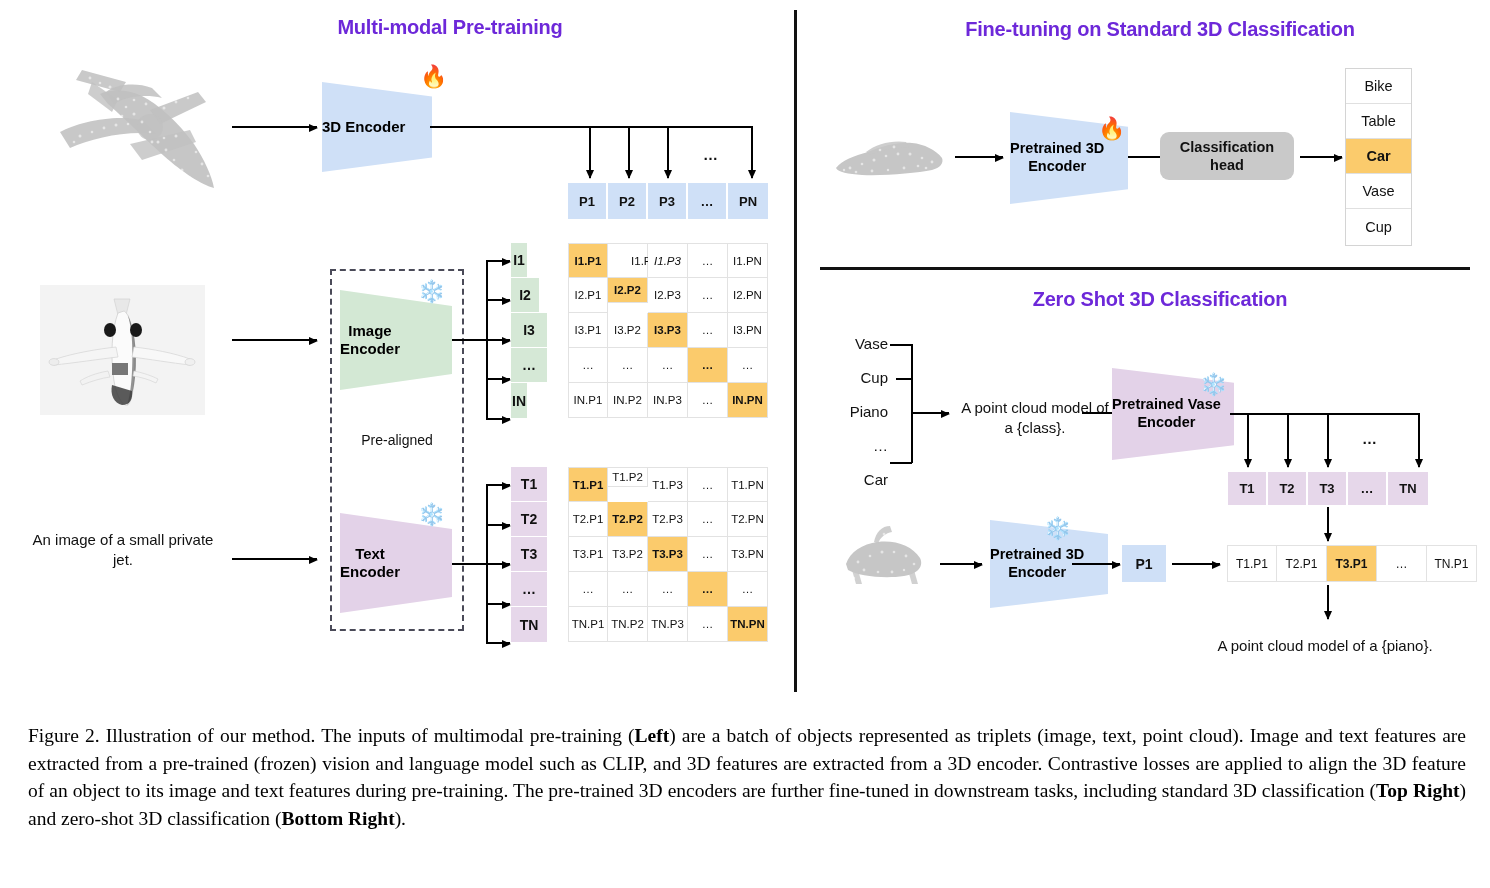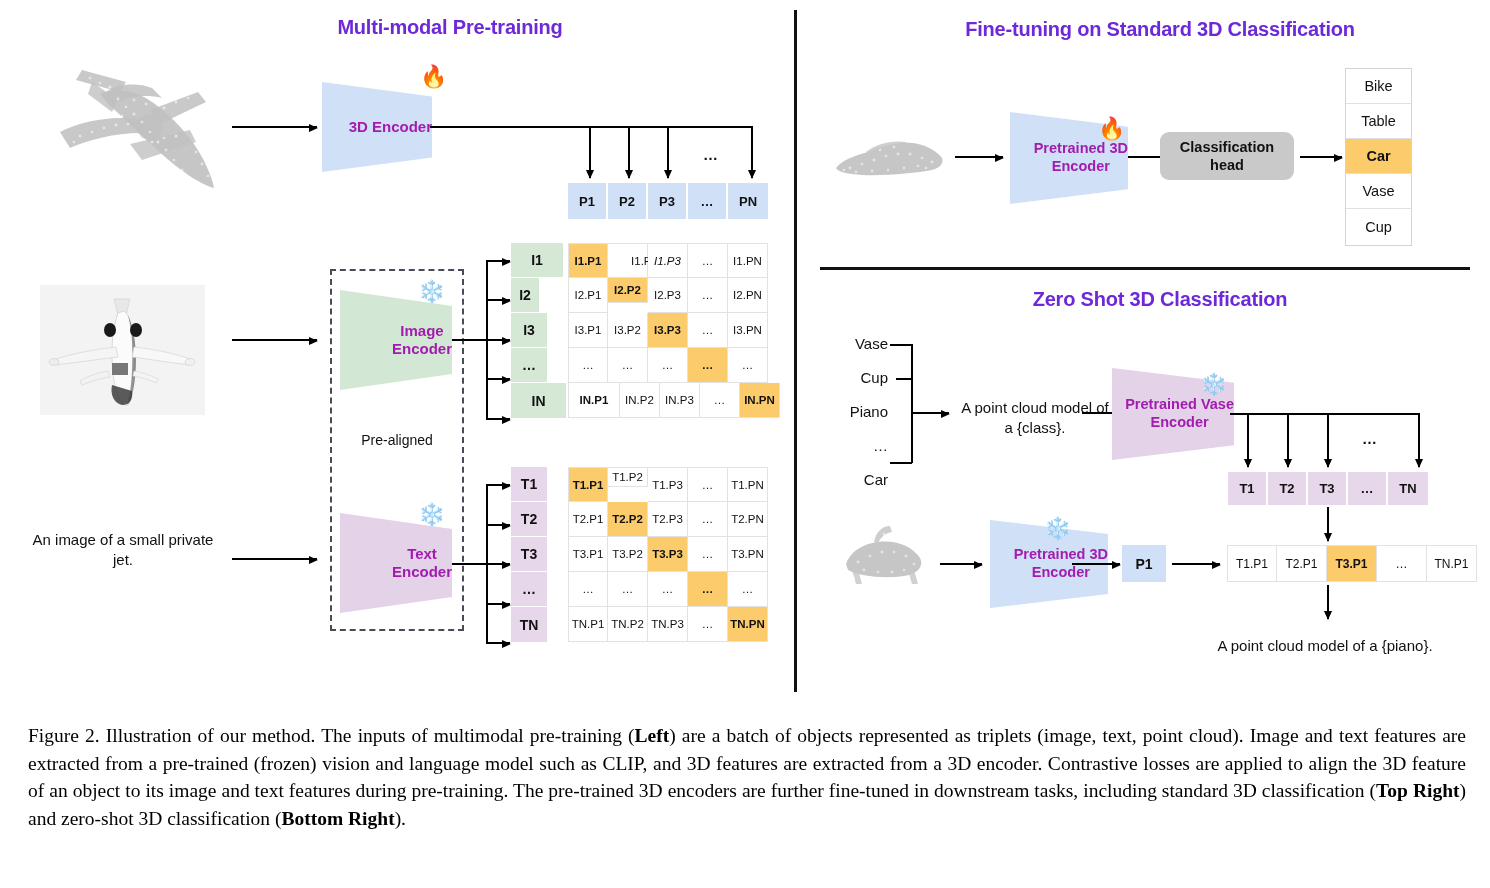--- a/index.html
+++ b/index.html
@@ -18,22 +18,22 @@
     font-weight:bold; font-size:20px; text-align:center;
     letter-spacing:-0.2px; color:#6d28d9;
   }
 
   
   .v-divider { background:#111; }
   .h-divider { background:#111; }
 
   
   .encoder {
-    display:flex; align-items:center; justify-content:flex-end;
-    text-align:center; font-weight:bold; color:#a21caf;
+    display:flex; align-items:center; justify-content:flex-start;
+    text-align:center; font-weight:bold; color:#000000;
     line-height:1.22;
   }
   .enc-blue   { background:#cfe0f7; }
   .enc-green  { background:#d3e8d4; }
   .enc-purple { background:#e3d2e8; }
   .clip-right { -webkit-clip-path: polygon(0% 0%, 100% 16%, 100% 84%, 0% 100%); clip-path: polygon(0% 0%, 100% 16%, 100% 84%, 0% 100%); }
 
   
   .cellrow { display:flex; }
   .cell {
@@ -254,25 +254,25 @@
 
 <div class="line-h" style="left:452px; top:563px; width:35px;"></div>
 <div class="line-v" style="left:486px; top:484px; height:158px;"></div>
 <div class="arrow-h" style="left:486px; top:484px; width:24px;"></div>
 <div class="arrow-h" style="left:486px; top:524px; width:24px;"></div>
 <div class="arrow-h" style="left:486px; top:563px; width:24px;"></div>
 <div class="arrow-h" style="left:486px; top:603px; width:24px;"></div>
 <div class="arrow-h" style="left:486px; top:642px; width:24px;"></div>
 
 <div class="abs labelstack" style="left:511px; top:243px;">
-  <div class="lbl cell-green" style="width:52px;height:35px;">I1</div>
+  <div class="lbl cell-green" style="width:16px;height:35px;">I1</div>
   <div class="lbl cell-green" style="width:28px;height:35px;">I2</div>
   <div class="lbl cell-green" style="width:36px;height:35px;">I3</div>
   <div class="lbl cell-green" style="width:36px;height:35px;">…</div>
-  <div class="lbl cell-green" style="width:55px;height:35px;border-bottom:none;">IN</div>
+  <div class="lbl cell-green" style="width:16px;height:35px;border-bottom:none;">IN</div>
 </div>
 
 <div class="abs labelstack" style="left:511px; top:467px;">
   <div class="lbl cell-purple" style="width:36px;height:35px;">T1</div>
   <div class="lbl cell-purple" style="width:36px;height:35px;">T2</div>
   <div class="lbl cell-purple" style="width:36px;height:35px;">T3</div>
   <div class="lbl cell-purple" style="width:36px;height:35px;">…</div>
   <div class="lbl cell-purple" style="width:36px;height:35px;border-bottom:none;">TN</div>
 </div>
 
@@ -299,21 +299,21 @@
       <div class="mcell" style="width: 40px; height: 35px;">I3.PN</div>
     </div>
     <div class="mrow">
       <div class="mcell" style="width: 40px; height: 35px;">…</div>
       <div class="mcell" style="width: 40px; height: 35px;">…</div>
       <div class="mcell" style="width: 40px; height: 35px;">…</div>
       <div class="mcell hl" style="width: 40px; height: 35px;">…</div>
       <div class="mcell" style="width: 40px; height: 35px;">…</div>
     </div>
     <div class="mrow">
-      <div class="mcell" style="width: 52px; height: 35px; font-weight: bold;">IN.P1</div>
+      <div class="mcell" style="width: 40px; height: 35px;">IN.P1</div>
       <div class="mcell" style="width: 40px; height: 35px;">IN.P2</div>
       <div class="mcell" style="width: 40px; height: 35px; text-align: center;">IN.P3</div>
       <div class="mcell" style="width: 40px; height: 35px;">…</div>
       <div class="mcell hl" style="width: 40px; height: 35px;">IN.PN</div>
     </div>
   </div>
 
 <div class="abs matrix" id="text-matrix" style="left:568px; top:467px;">
     <div class="mrow">
       <div class="mcell hl" style="width: 40px; height: 35px;">T1.P1</div>

